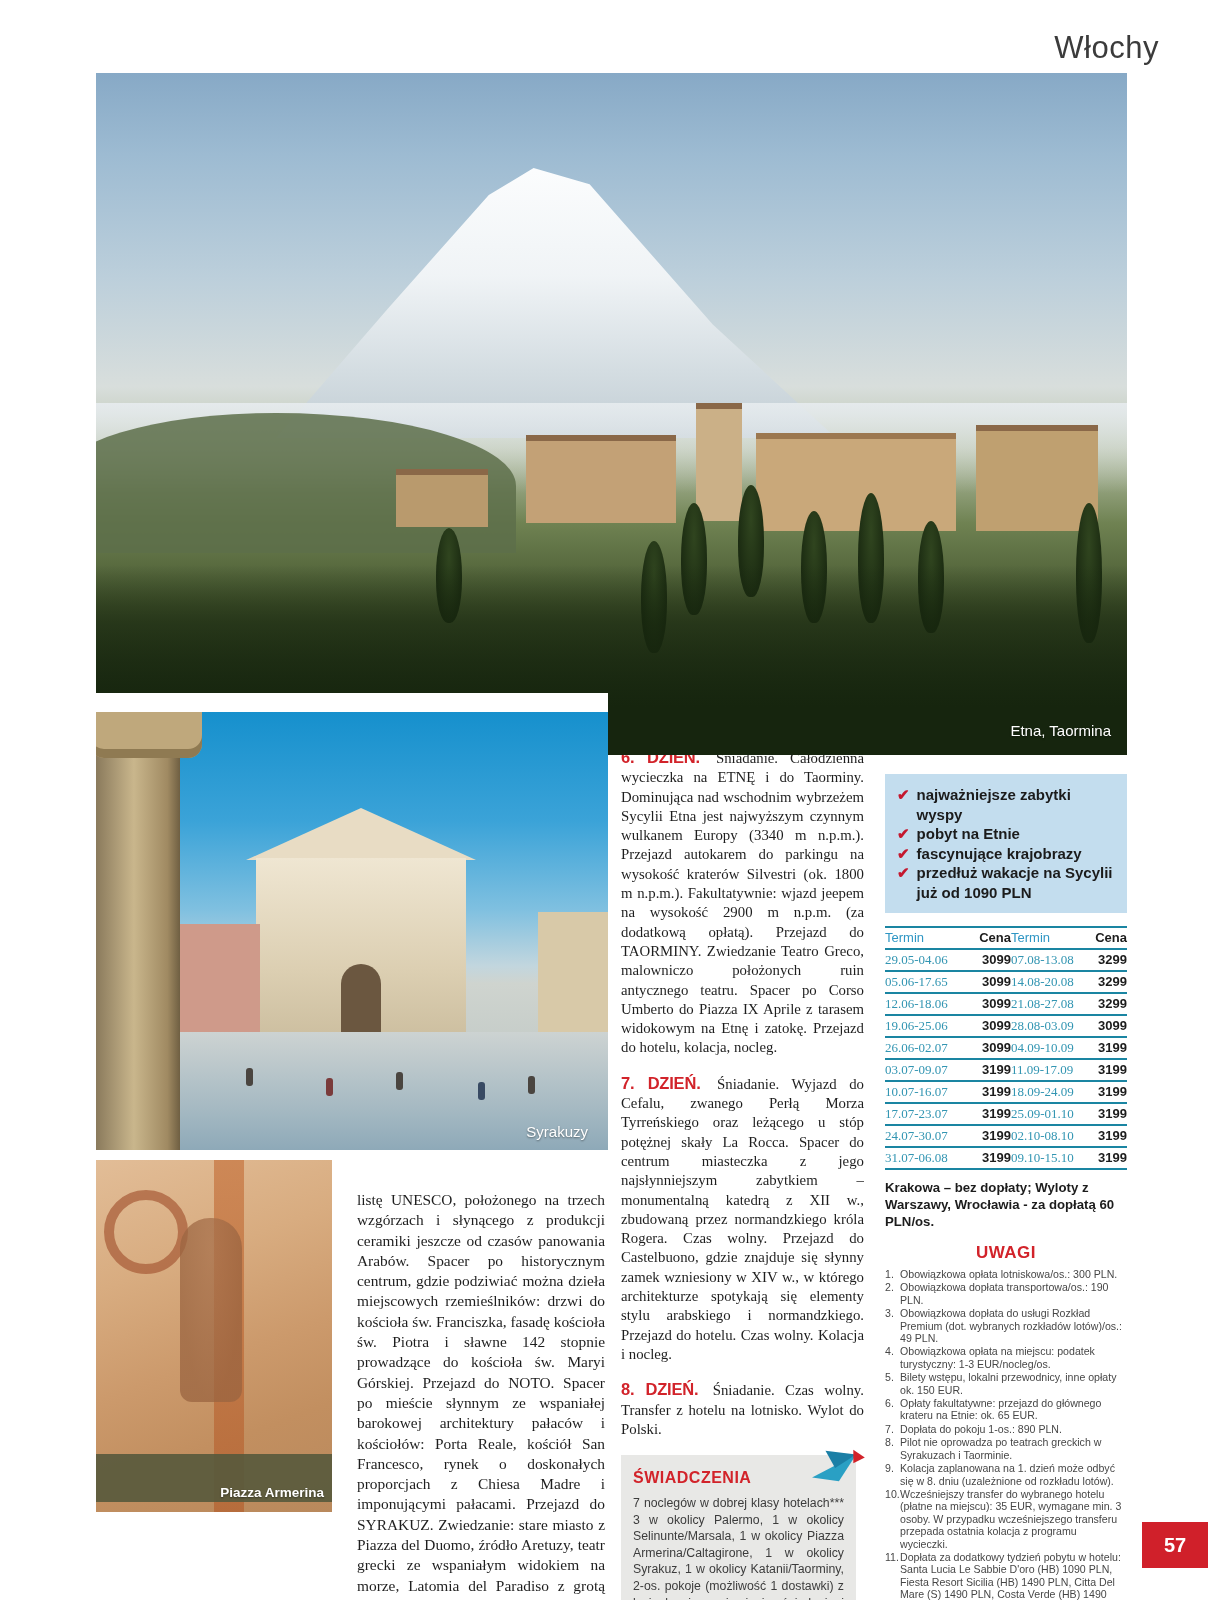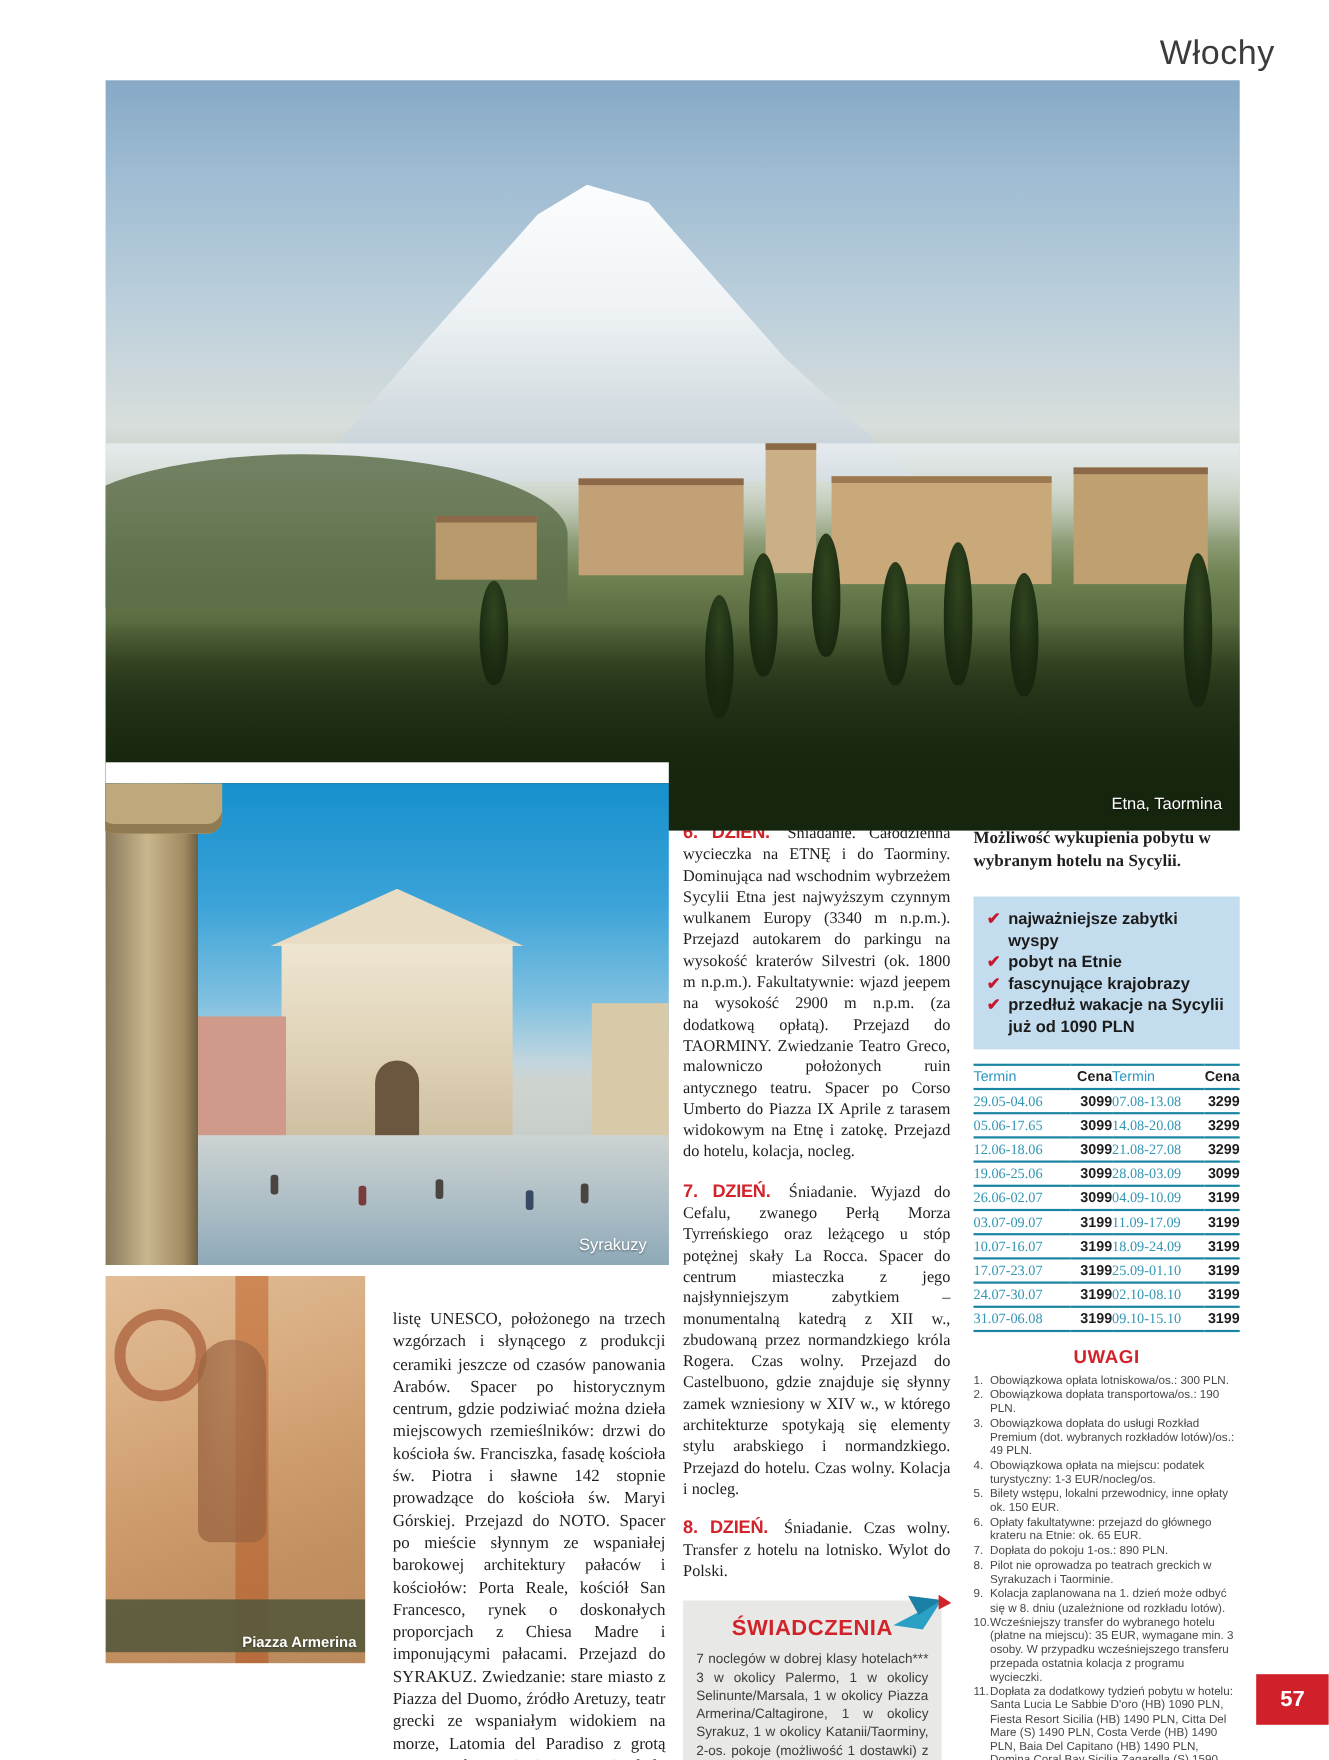--- a/index.html
+++ b/index.html
@@ -76,22 +76,22 @@
 
   
   .left-col{position:absolute;left:357px;top:1190px;width:248px;font-size:15.4px;line-height:20.3px;
     text-align:justify;}
   .mid-col{position:absolute;left:621px;top:748px;width:243px;}
   .itin-para{margin:0 0 16px 0;font-size:14.8px;line-height:19.3px;text-align:justify;}
   .day-label{font-family:Liberation Sans, sans-serif;font-weight:bold;font-size:16.5px;
     color:#d2232a;letter-spacing:-.2px;margin-right:4px;}
 
   .sw-box{position:relative;margin-top:10px;background:#e8e8e6;padding:14px 12px 14px 12px;width:211px;}
-  .sw-title{font-family:"Liberation Sans",sans-serif;font-weight:bold;font-size:20px;color:#d2232a;
-    text-align:center;letter-spacing:.5px;margin:0 0 8px 0;}
+  .sw-title{font-family:"Liberation Sans",sans-serif;font-weight:bold;font-size:16px;color:#d2232a;
+    letter-spacing:.5px;margin:0 0 8px 0;}
   .sw-text{font-family:"Liberation Sans",sans-serif;font-size:12.3px;line-height:16.6px;color:#3c3c3c;
     text-align:justify;margin:0;}
   .plane{position:absolute;top:-12px;right:-10px;width:58px;height:46px;}
 
   
   .right-col{position:absolute;left:885px;top:752px;width:242px;}
   .offer-intro{font-weight:bold;font-size:15.5px;line-height:20.5px;margin:0;}
   .hl-box{background:#c3ddee;margin-top:22px;padding:11px 8px 11px 12px;}
   .hl-item{display:flex;font-family:"Liberation Sans",sans-serif;font-weight:bold;font-size:15px;
     line-height:19.5px;color:#1b1b1b;}
@@ -188,21 +188,20 @@
         <polygon points="4,36 50,12 32,40" fill="#2aa0c4"></polygon>
         <polygon points="18,8 50,12 28,26" fill="#1b7fa6"></polygon>
         <polygon points="47,7 59,15 47,21" fill="#d2232a"></polygon>
       </svg>
       <p class="sw-title">ŚWIADCZENIA</p>
       <p class="sw-text">7 noclegów w dobrej klasy hotelach*** 3 w okolicy Palermo, 1 w okolicy Selinunte/Marsala, 1 w okolicy Piazza Armerina/Caltagirone, 1 w okolicy Syrakuz, 1 w okolicy Katanii/Taorminy, 2-os. pokoje (możliwość 1 dostawki) z łazienkami • wyżywienie: śniadania i obiadokolacje zgodnie z programem • opieka pilota • przelot: Warszawa--Palermo-Warszawa • przejazd klimatyzowanym autokarem • ubezpieczenie KL i NW</p>
     </div>
   </div>
 
   <div class="right-col">
-    <p class="offer-intro">Możliwość wykupienia pobytu w wybranym hotelu na Sycylii.</p>
     <div class="hl-box">
       <div>
           <div class="hl-item">
             <span class="hl-check">✔</span>
             <span>najważniejsze zabytki wyspy</span>
           </div>
           <div class="hl-item">
             <span class="hl-check">✔</span>
             <span>pobyt na Etnie</span>
           </div>
@@ -255,20 +254,21 @@
         <div class="pt-cell pt-price">3199</div>
         <div class="pt-cell pt-date">24.07-30.07</div>
         <div class="pt-cell pt-price">3199</div>
         <div class="pt-cell pt-date">02.10-08.10</div>
         <div class="pt-cell pt-price">3199</div>
         <div class="pt-cell pt-date">31.07-06.08</div>
         <div class="pt-cell pt-price">3199</div>
         <div class="pt-cell pt-date">09.10-15.10</div>
         <div class="pt-cell pt-price">3199</div>
       </div>
+    <div class="price-note">Krakowa – bez dopłaty; Wyloty z Warszawy, Wrocławia - za dopłatą 60 PLN/os.</div>
     <div class="uwagi-title">UWAGI</div>
     <div class="uwagi-list">
         <div class="uw-item">
           <span class="uw-num">1.</span>
           <span class="uw-text">Obowiązkowa opłata lotniskowa/os.: 300 PLN.</span>
         </div>
         <div class="uw-item">
           <span class="uw-num">2.</span>
           <span class="uw-text">Obowiązkowa dopłata transportowa/os.: 190 PLN.</span>
         </div>

